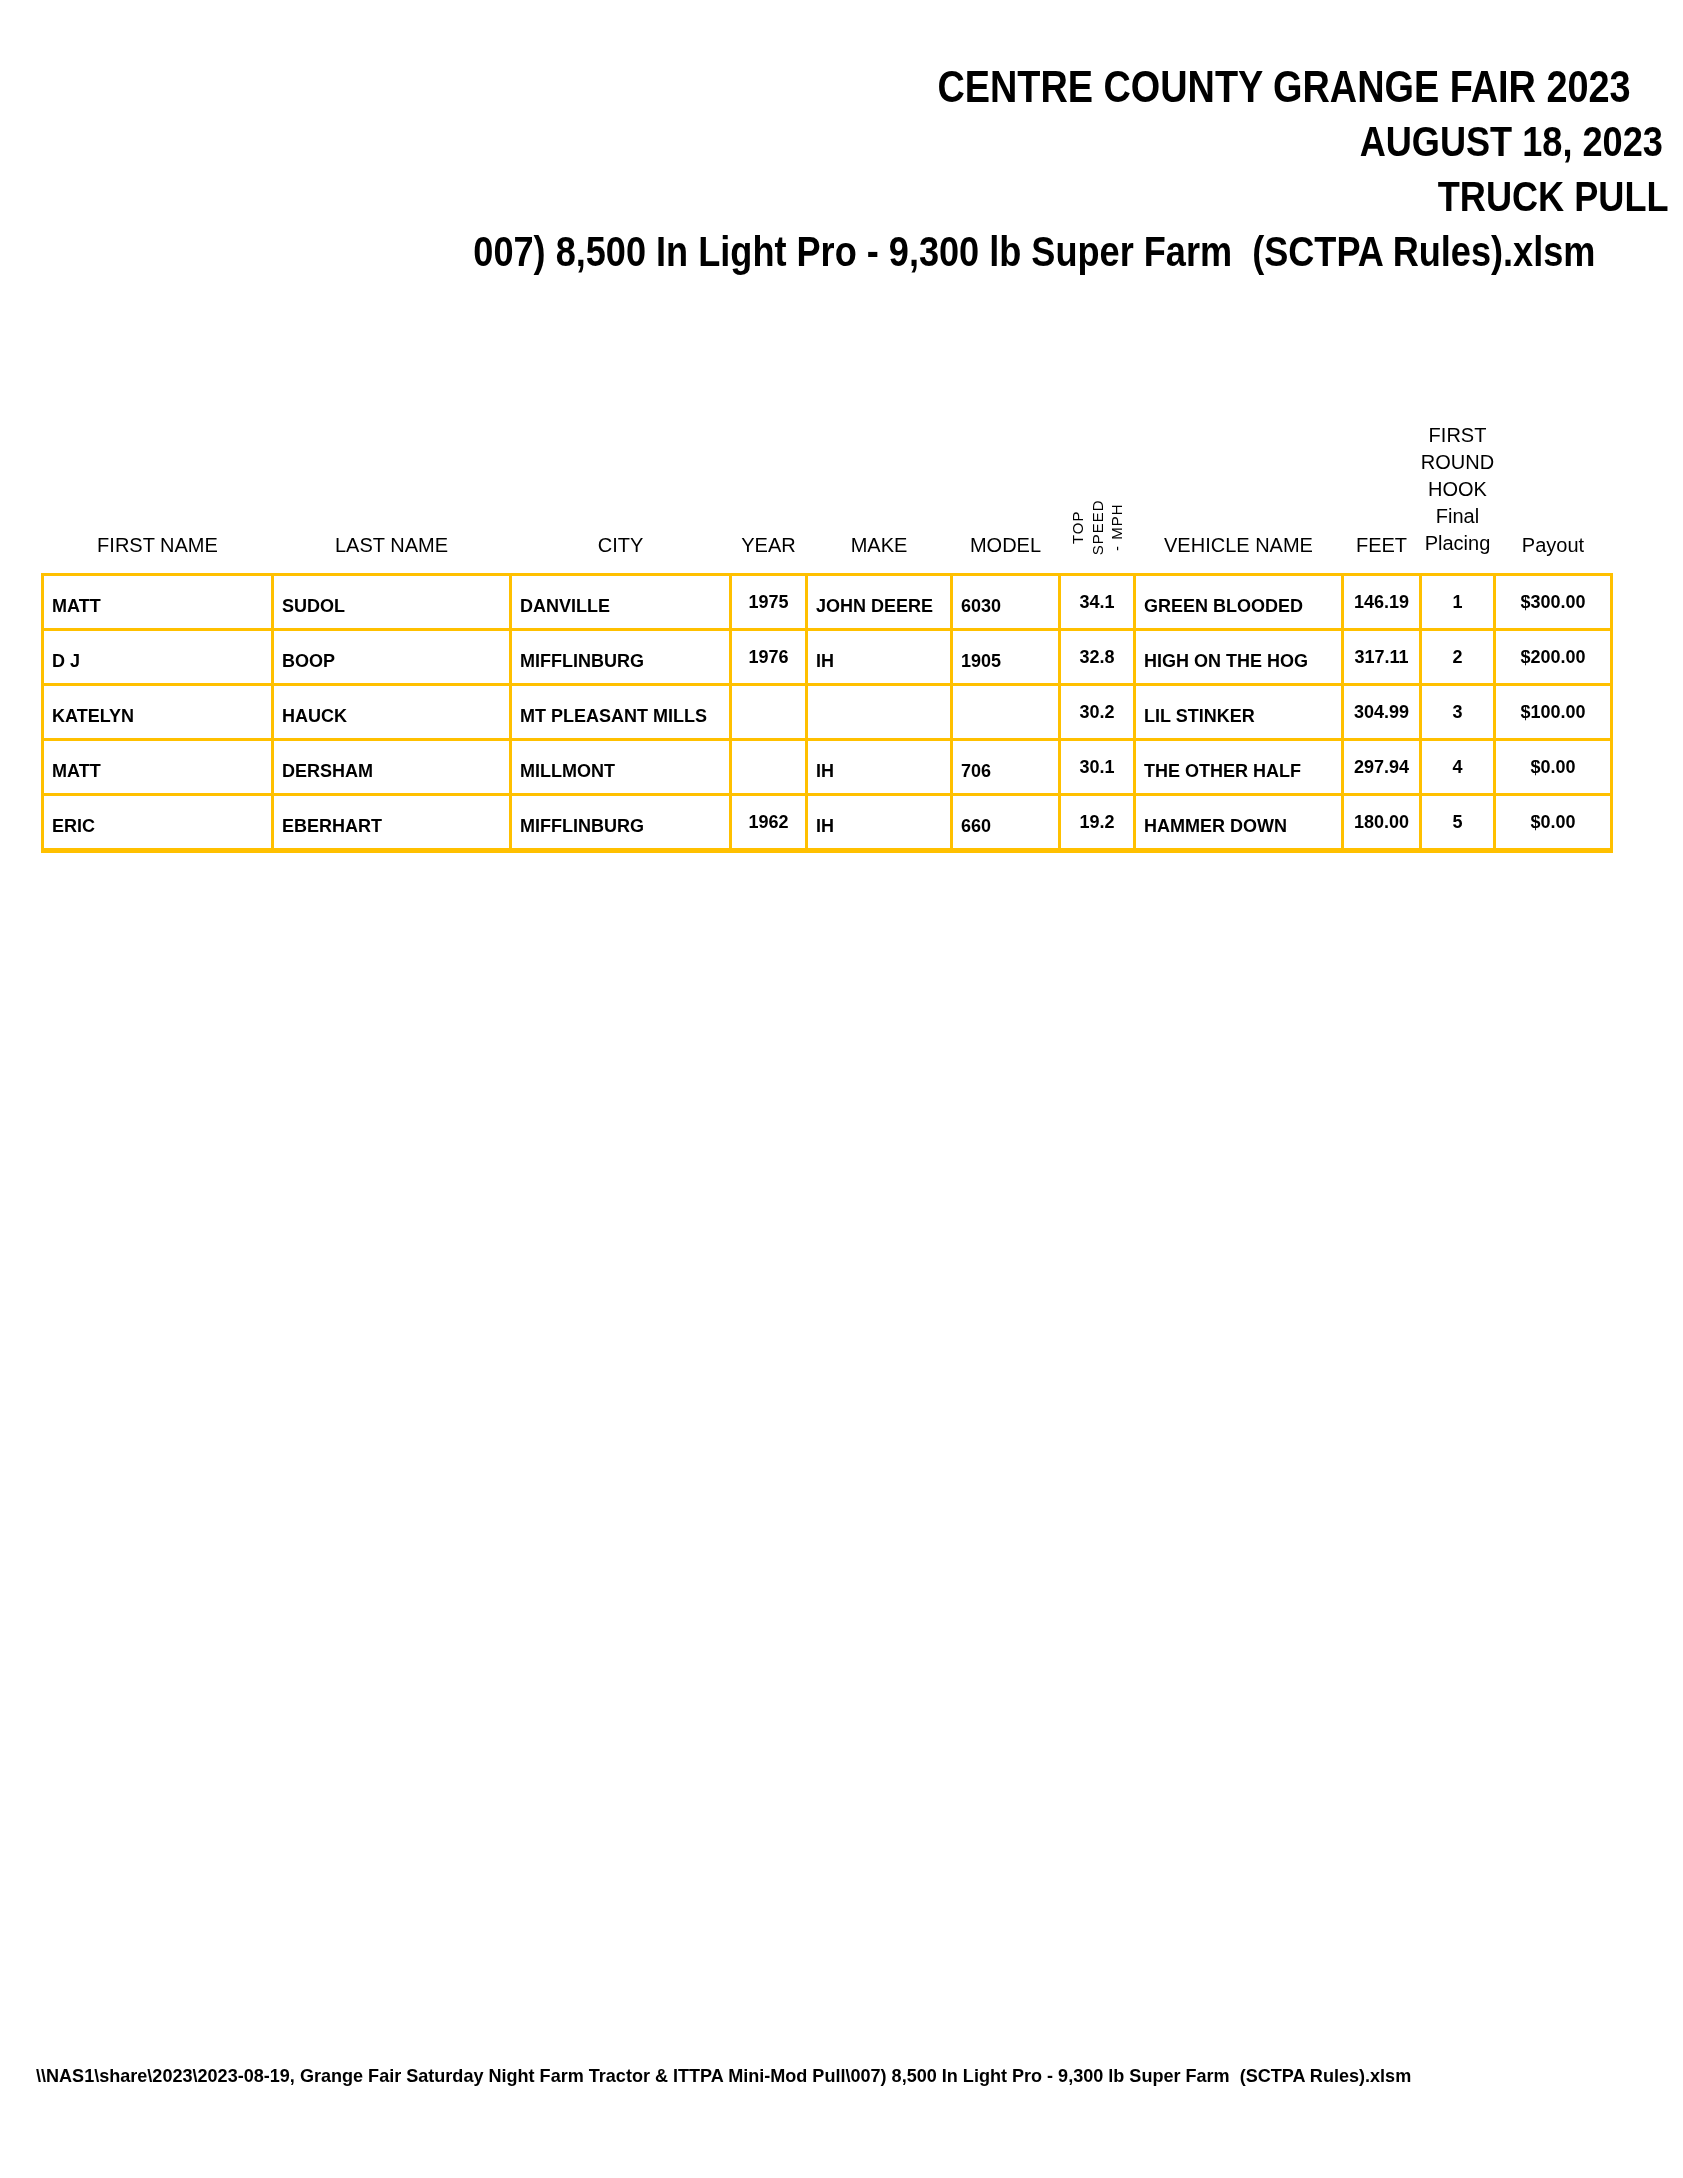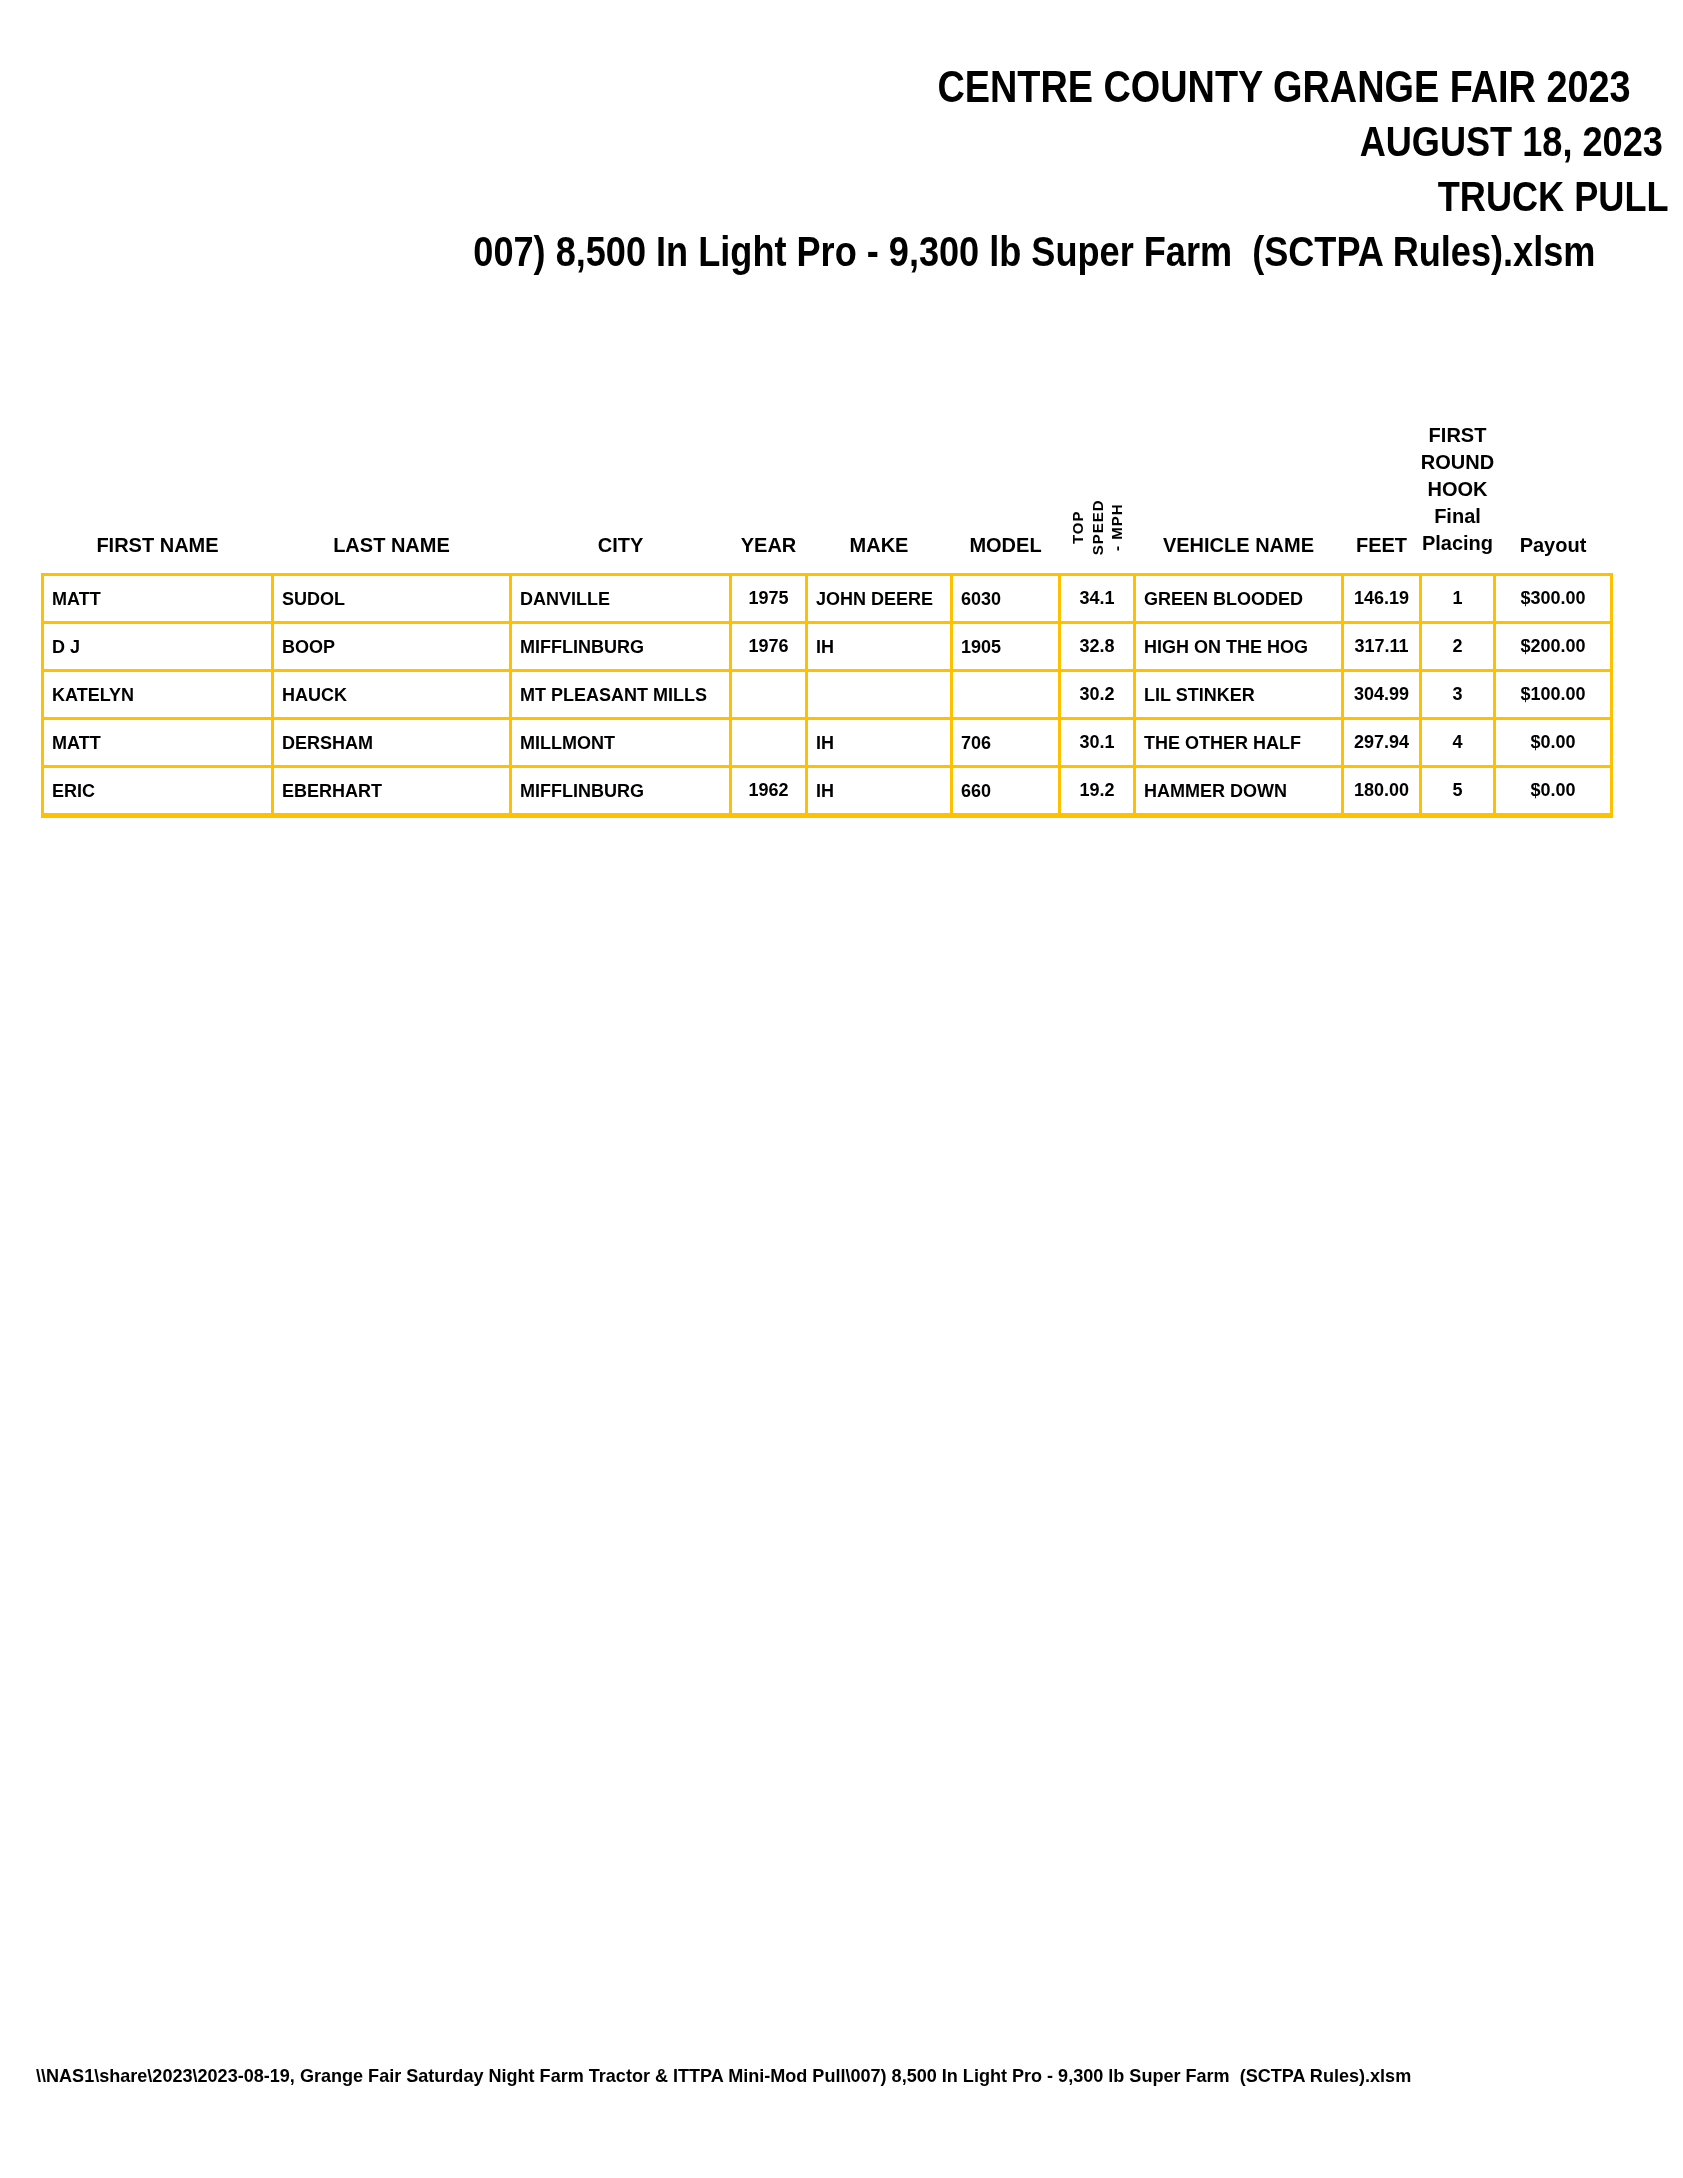--- a/index.html
+++ b/index.html
@@ -40,42 +40,42 @@
     table-layout: fixed;
     border-collapse: collapse;
   }
   table.results thead th {
     height: 96px;
     border: none;
     padding: 0 0 16px 0;
     vertical-align: bottom;
     text-align: center;
     font-size: 20px;
-    font-weight: 700;
+    font-weight: 400;
   }
   th.feet-h   { font-size: 15px; }
   th.payout-h { font-size: 30px; padding-bottom: 10px; }
   th.hook-h   { font-size: 10px; padding-bottom: 14px; }
   .hook-line  { display: block; line-height: 1.35; }
   .vert {
     display: inline-block;
     transform: rotate(-90deg);
     font-size: 15px;
     letter-spacing: 1px;
     line-height: 1.3;
     text-align: center;
   }
   .vline { display: block; }
 
   table.results tbody td {
     border: 3px solid var(--gold);
     height: 44px;
     font-size: 18px;
     font-weight: 700;
-    padding: 1px 4px 0 8px;
+    padding: 8px 4px 0 8px;
     text-align: left;
     vertical-align: middle;
     overflow: hidden;
     white-space: nowrap;
     background: #ffffff;
   }
   table.results tbody td.center { text-align: center; padding: 0; margin-left: 43px; }
   table.results tbody tr:last-child td { border-bottom-width: 5px; }
 
   

